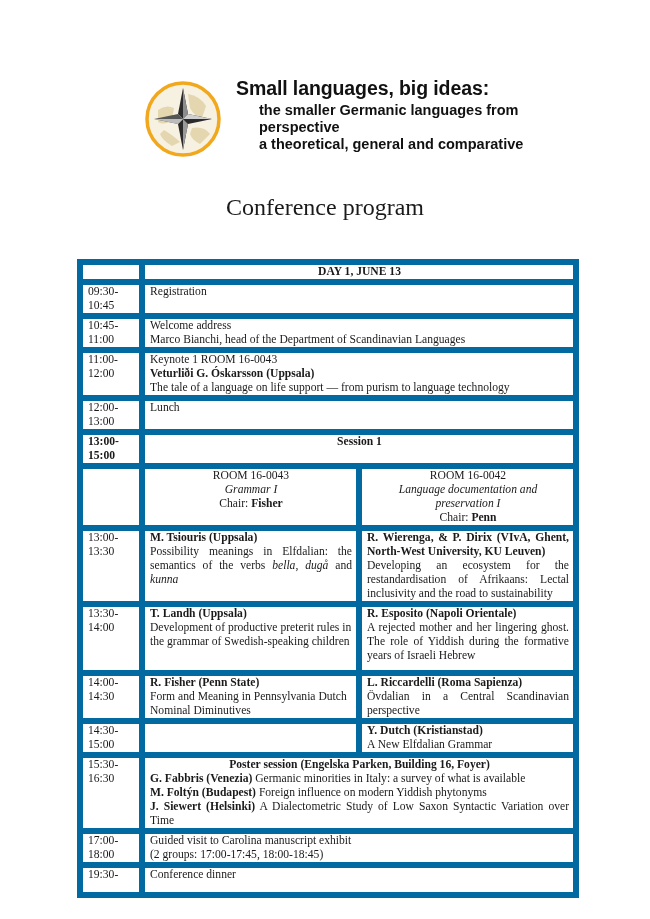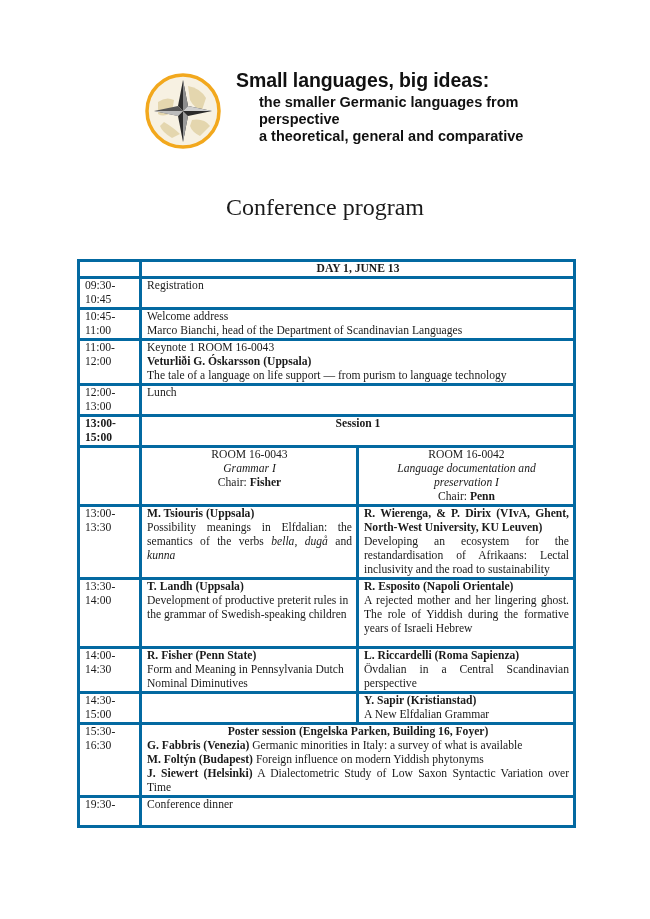--- a/index.html
+++ b/index.html
@@ -1,30 +1,30 @@
 <!DOCTYPE html>
 <html><head>
 <meta charset="utf-8">
 <style>
   html, body { margin:0; padding:0; background:#ffffff; }
   body { width:650px; height:919px; position:relative; overflow:hidden;
          font-family:"Liberation Serif", "DejaVu Serif", serif; color:#1a1a1a; }
 
-  .header { position:absolute; left:144px; top:68px; width:380px; height:90px; }
+  .header { position:absolute; left:144px; top:76px; width:380px; height:90px; }
   .logo { position:absolute; left:0; top:4px; width:78px; height:78px; }
   .header-text { position:absolute; left:92px; top:0; font-family:"Liberation Sans", "DejaVu Sans", sans-serif; color:#111; }
   .header-title { font-size:19.5px; font-weight:bold; line-height:24px; letter-spacing:-0.1px; }
   .header-sub { font-size:14.5px; font-weight:bold; line-height:17px; margin-top:2px;margin-left:23px; }
 
   .doc-title { position:absolute; left:0; width:650px; top:192px; text-align:center;
                font-size:24px; line-height:30px; }
 
   table.program { position:absolute; left:77px; top:259px; width:496px;
                   border-collapse:collapse; table-layout:fixed; font-size:11.6px; line-height:14px; }
-  table.program td { border:3px solid #0369a1; vertical-align:top; padding:0 4px 0 5px; }
+  table.program td { border:6px solid #0369a1; vertical-align:top; padding:0 4px 0 5px; }
   col.c-time { width:62px; }
   col.c-a { width:217px; }
   col.c-b { width:217px; }
   .center { text-align:center; }
   .b { font-weight:bold; }
   .i { font-style:italic; }
   .just { text-align:justify; }
   .line { display:block; }
   td.time { padding-left:6px;margin-top:48px; }
 </style>
@@ -179,39 +179,49 @@
     </td>
   </tr>
 
   <tr style="height:29px">
     <td class="time">
       <span class="line">14:30-</span>
       <span class="line">15:00</span>
     </td>
     <td></td>
     <td>
-      <span class="line b">Y. Sapir (Kristianstad)</span>
+      <span class="line b">Y. Dutch (Kristianstad)</span>
       <span>A New Elfdalian Grammar</span>
     </td>
   </tr>
 
 
   <tr style="height:70px">
     <td class="time">
       <span class="line">15:30-</span>
       <span class="line">16:30</span>
     </td>
     <td colspan="2">
       <span class="line center b">Poster session (Engelska Parken, Building 16, Foyer)</span>
       <span class="line"><span class="b">G. Fabbris (Venezia)</span> <span>Germanic minorities in Italy: a survey of what is available</span></span>
       <span class="line"><span class="b">M. Foltýn (Budapest)</span> <span>Foreign influence on modern Yiddish phytonyms</span></span>
       <span class="line just"><span class="b">J. Siewert (Helsinki)</span> <span>A Dialectometric Study of Low Saxon Syntactic Variation over Time</span></span>
     </td>
   </tr>
 
+  <tr style="height:28px">
+    <td class="time">
+      <span class="line">17:00-</span>
+      <span class="line">18:00</span>
+    </td>
+    <td colspan="2">
+      <span class="line">Guided visit to Carolina manuscript exhibit</span>
+      <span class="line">(2 groups: 17:00-17:45, 18:00-18:45)</span>
+    </td>
+  </tr>
 
   <tr style="height:30px">
     <td class="time">
       <span class="line">19:30-</span>
     </td>
     <td colspan="2">Conference dinner</td>
   </tr>
 </tbody>
   </table>
 

